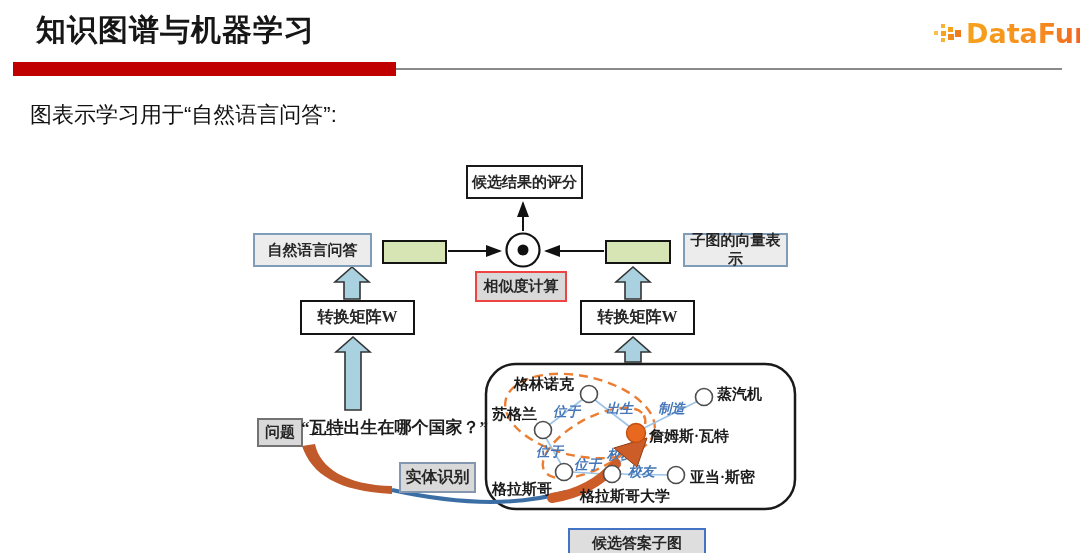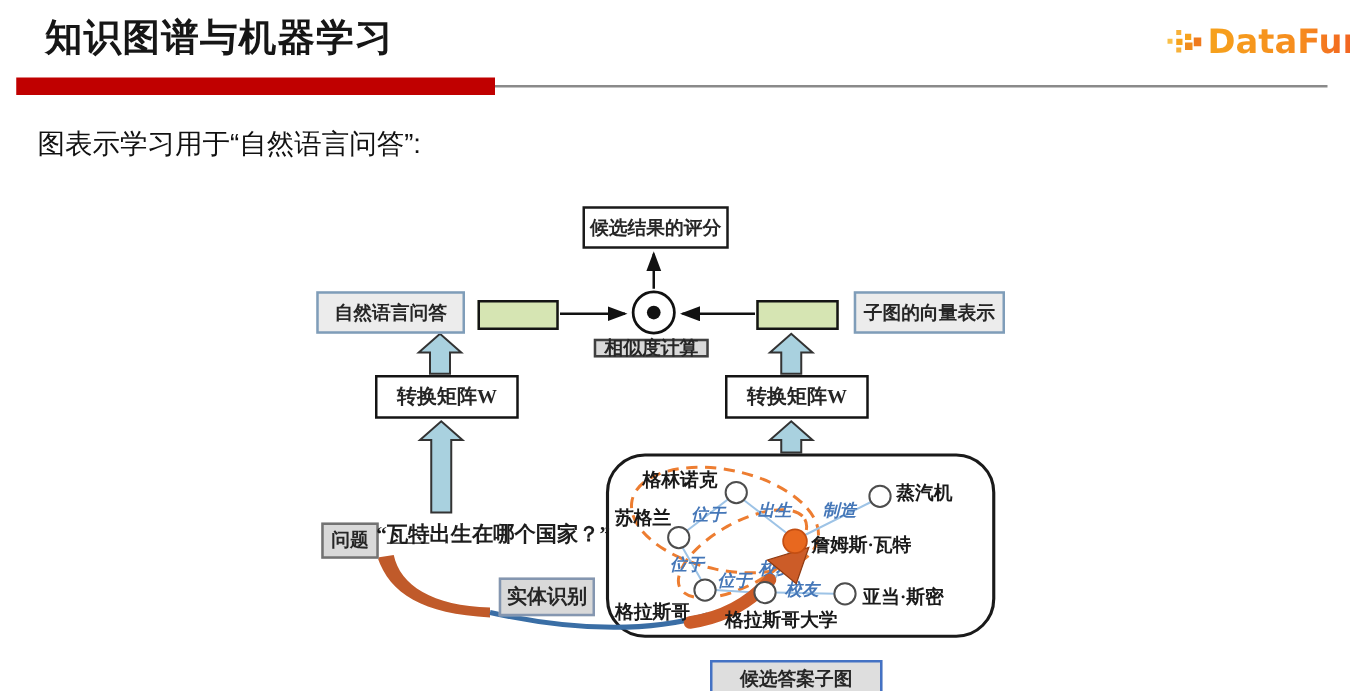--- a/index.html
+++ b/index.html
@@ -13,24 +13,24 @@
   .logo{position:absolute;left:932px;top:16px;display:flex;align-items:center;}
   .logo-text{font-family:"DejaVu Sans",sans-serif;font-weight:bold;font-size:27px;
              background:linear-gradient(90deg,#f6a21c 0%,#f68b1f 55%,#ef4d23 100%);
              -webkit-background-clip:text;background-clip:text;color:transparent;}
   .svglayer{position:absolute;left:0;top:0;z-index:1;}
   .dbox{position:absolute;z-index:2;display:flex;align-items:center;justify-content:center;
         font-family:"Liberation Serif",serif;font-weight:bold;color:#262626;
         box-sizing:border-box;text-align:center;}
   .b-score{left:466px;top:165px;width:117px;height:34px;background:#fff;border:2px solid #1a1a1a;font-size:15px;}
   .b-qvec{left:253px;top:233px;width:119px;height:34px;background:#ececec;border:2px solid #7f9db9;font-size:15px;}
-  .b-svec{left:683px;top:233px;width:121px;height:34px;background:#ececec;border:2px solid #7f9db9;font-size:15px;text-align:right;}
+  .b-svec{left:683px;top:233px;width:105px;height:34px;background:#ececec;border:2px solid #7f9db9;font-size:15px;}
   .b-greenL{left:382px;top:240px;width:65px;height:24px;background:#d6e5b3;border:2px solid #141414;}
   .b-greenR{left:605px;top:240px;width:66px;height:24px;background:#d6e5b3;border:2px solid #141414;}
-  .b-sim{left:475px;top:271px;width:92px;height:15px;background:#d9d9d9;border:2px solid #404040;font-size:15px;}
+  .b-sim{left:475px;top:271px;width:92px;height:31px;background:#d9d9d9;border:2px solid #ef4444;font-size:15px;}
   .b-twL{left:300px;top:300px;width:115px;height:35px;background:#fff;border:2.5px solid #141414;font-size:16px;}
   .b-twR{left:580px;top:300px;width:115px;height:35px;background:#fff;border:2.5px solid #141414;font-size:16px;}
   .b-q{left:257px;top:418px;width:46px;height:29px;background:#d9d9d9;border:2px solid #737373;font-size:15px;}
   .b-entity{left:399px;top:462px;width:77px;height:31px;background:#d9d9d9;border:2px solid #8496b0;font-size:16px;}
   .b-answer{left:568px;top:528px;width:138px;height:31px;background:#dedede;border:2px solid #4472c4;font-size:15px;}
   .qtext{position:absolute;z-index:2;left:301px;top:416px;font-family:"Liberation Serif",serif;
          font-weight:bold;font-size:17px;color:#1d1d1d;white-space:nowrap;}
   .qtext .u{text-decoration:underline;}
   .nlabel{font-family:"Liberation Serif",serif;font-weight:bold;font-size:15px;fill:#1a1a1a;}
   .elabel{font-family:"Liberation Serif",serif;font-weight:bold;font-style:italic;font-size:13.5px;fill:#4577b8;}

